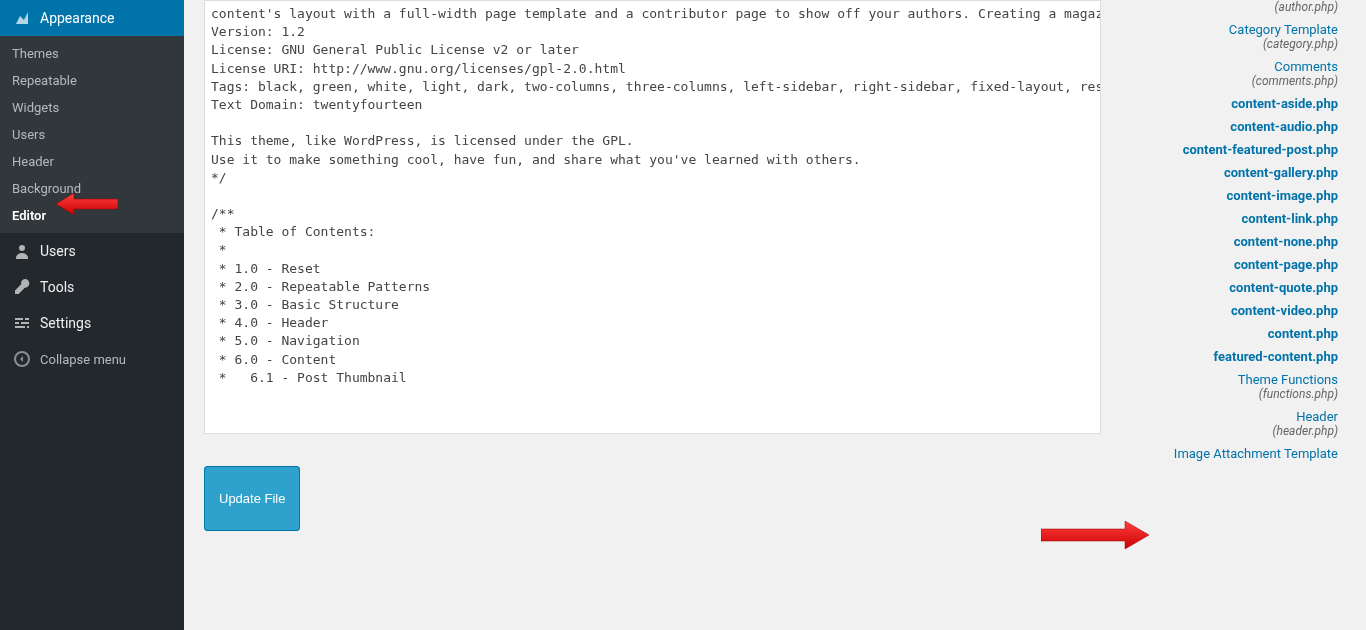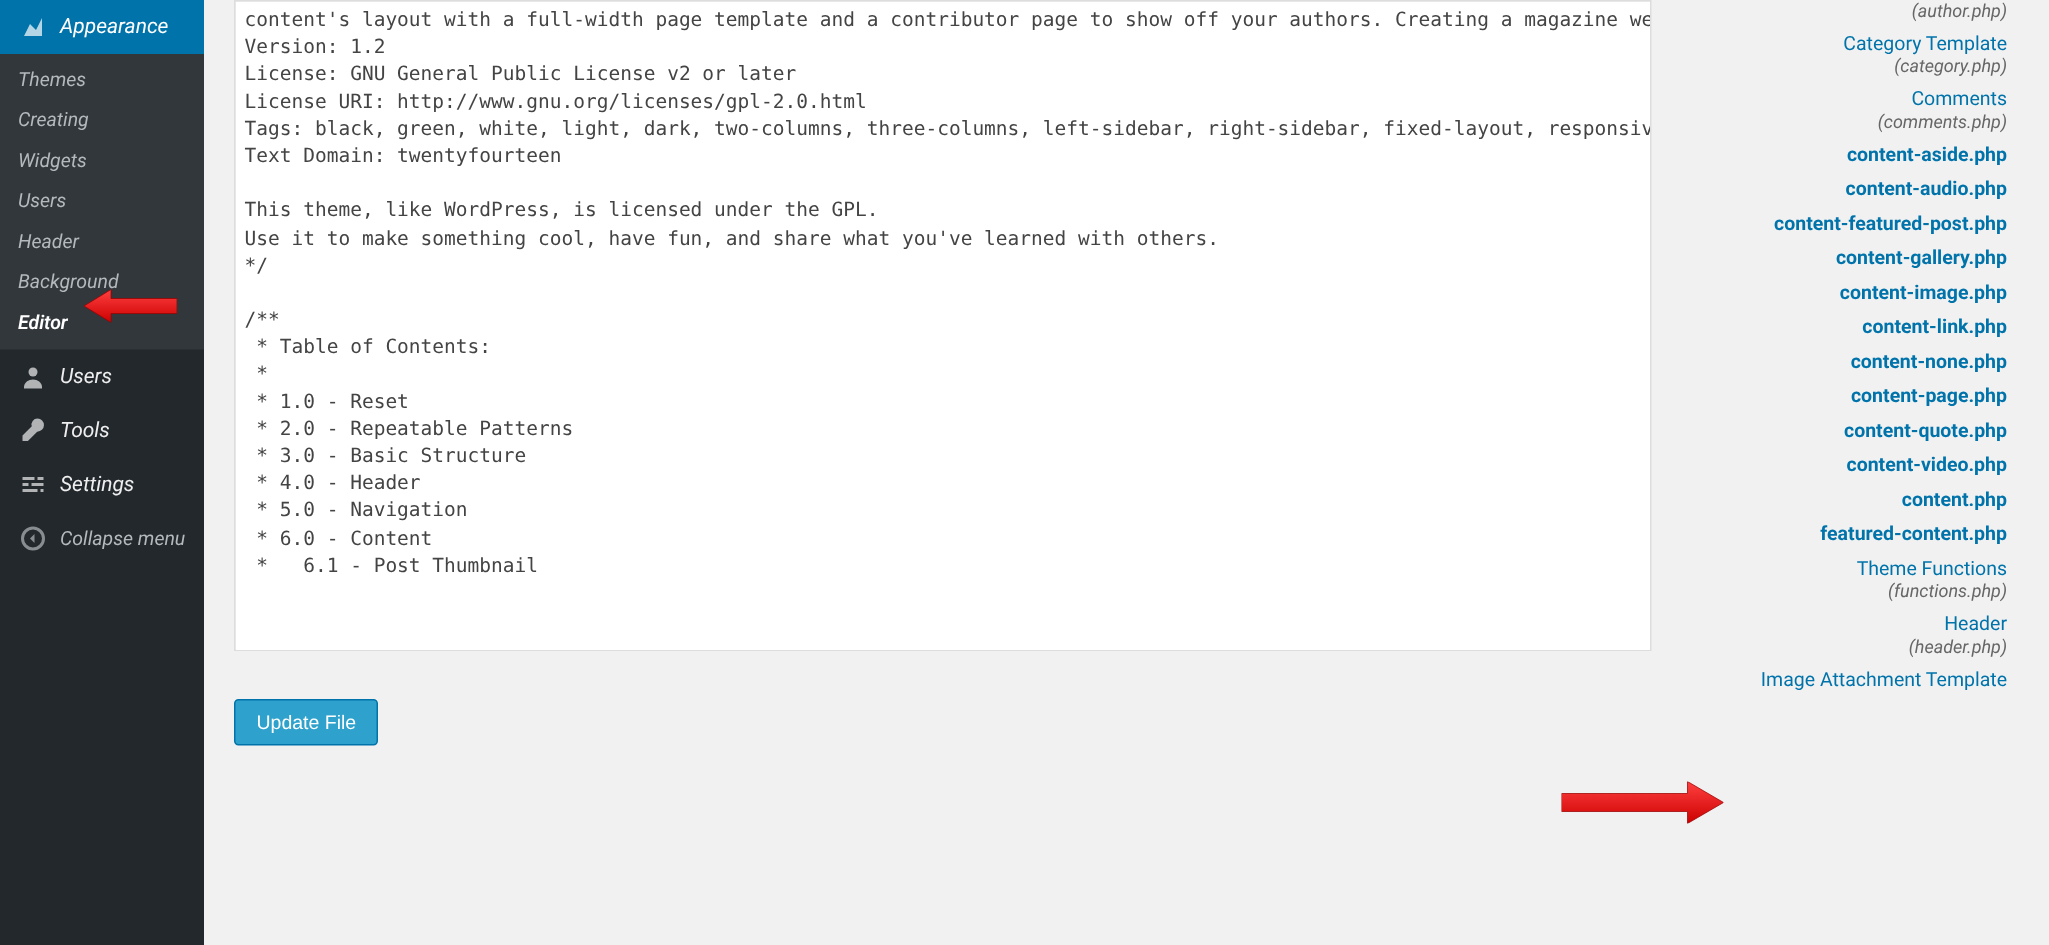--- a/index.html
+++ b/index.html
@@ -1,31 +1,31 @@
 <!DOCTYPE html>
 <html><head>
   <meta charset="utf-8">
   <style>
     * { margin: 0; padding: 0; box-sizing: border-box; }
     body { font-family: -apple-system, BlinkMacSystemFont, "Segoe UI", Roboto, Arial, sans-serif; font-size: 13px; background: #f1f1f1; color: #444; display: flex; height: 630px; overflow: hidden; }
     
-    .sidebar { width: 136px; background: #23282d; color: #eee; flex-shrink: 0; font-style: italic; }
+    .sidebar { width: 184px; background: #23282d; color: #eee; flex-shrink: 0; }
     .menu-item, .submenu-item { padding: 8px 12px; cursor: pointer; display: flex; align-items: center; gap: 8px; }
     .menu-item { color: #eee; font-size: 14px; }
     .menu-item.open { background: #0073aa; color: #fff; }
     .submenu { background: #32373c; padding: 4px 0; }
     .submenu-item { padding: 6px 12px; color: #b4b9be; font-size: 13px; }
     .submenu-item.current { color: #fff; font-weight: 600; }
     .icon { width: 20px; height: 20px; display: inline-flex; align-items: center; justify-content: center; opacity: 0.7; }
     .collapse { color: #b4b9be; font-size: 13px; }
     
     .main { flex: 1; padding: 0 20px; display: flex; gap: 20px; overflow: hidden; }
     .editor-col { flex: 1; display: flex; flex-direction: column; }
     textarea.code { width: 100%; height: 434px; font-family: Consolas, Monaco, monospace; font-size: 13px; padding: 4px 6px; border: 1px solid #ddd; background: #fff; resize: none; white-space: pre; overflow: auto; line-height: 1.4; color: #444; }
-    .update-btn { margin-top: 32px; padding: 7px 14px; background: #2ea2cc; border: 1px solid #0073aa; color: #fff; border-radius: 3px; font-size: 13px; cursor: pointer; align-self: flex-start; }
+    .update-btn { margin-top: 32px; padding: 24px 14px; background: #2ea2cc; border: 1px solid #0073aa; color: #fff; border-radius: 3px; font-size: 13px; cursor: pointer; align-self: flex-start; }
     
     .right-col { width: 225px; flex-shrink: 0; overflow-y: auto; padding-right: 8px; text-align: right; }
     .file-item { margin-bottom: 8px; }
     .file-item a { color: #0073aa; text-decoration: none; font-size: 13px; }
     .file-item .fn { color: #666; font-style: italic; font-size: 12px; margin-left: 14px; }
     .file-item.simple a { margin-left: 4px; font-weight: bold; }
     
     .arrow { position: absolute; pointer-events: none; }
     .arrow-editor { left: 56px; top: 193px; width: 62px; height: 22px; }
     .arrow-func { left: 1041px; top: 521px; width: 108px; height: 28px; }
@@ -38,21 +38,21 @@
   <div class="menu-item open">
     <span class="icon">
         <svg viewBox="0 0 20 20" fill="currentColor">
           <path d="M4 16l4-8 4 4 4-8v12H4z"></path>
         </svg>
       </span>
     <span>Appearance</span>
   </div>
   <div class="submenu">
     <div class="submenu-item">Themes</div>
-    <div class="submenu-item">Creating</div>
+    <div class="submenu-item">Repeatable</div>
     <div class="submenu-item">Widgets</div>
     <div class="submenu-item">Users</div>
     <div class="submenu-item">Header</div>
     <div class="submenu-item">Background</div>
     <div class="submenu-item current">Editor</div>
   </div>
   <div class="menu-item">
     <span class="icon">
         <svg viewBox="0 0 20 20" fill="currentColor">
           <circle cx="10" cy="7" r="3"></circle>

